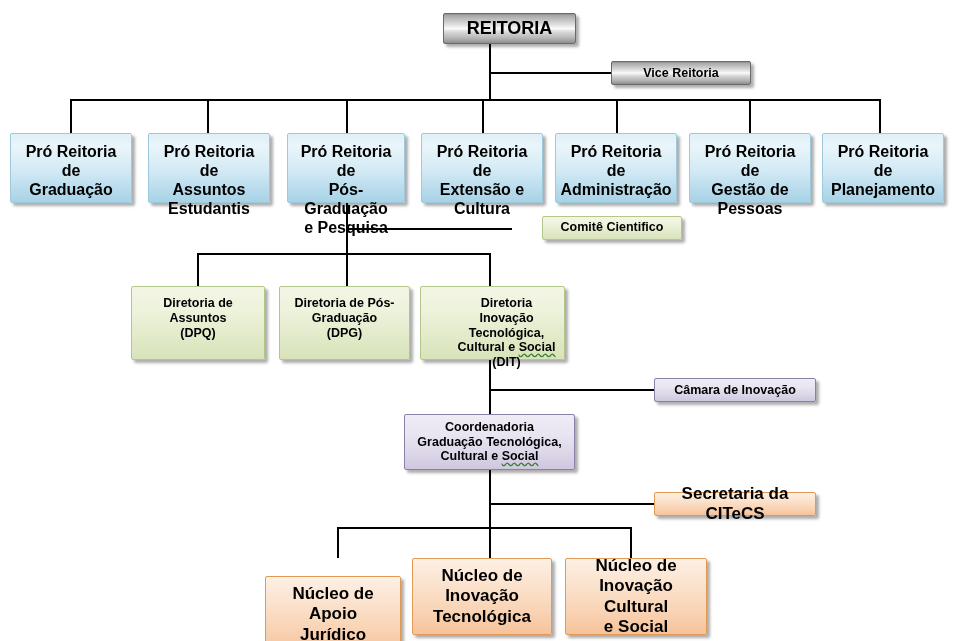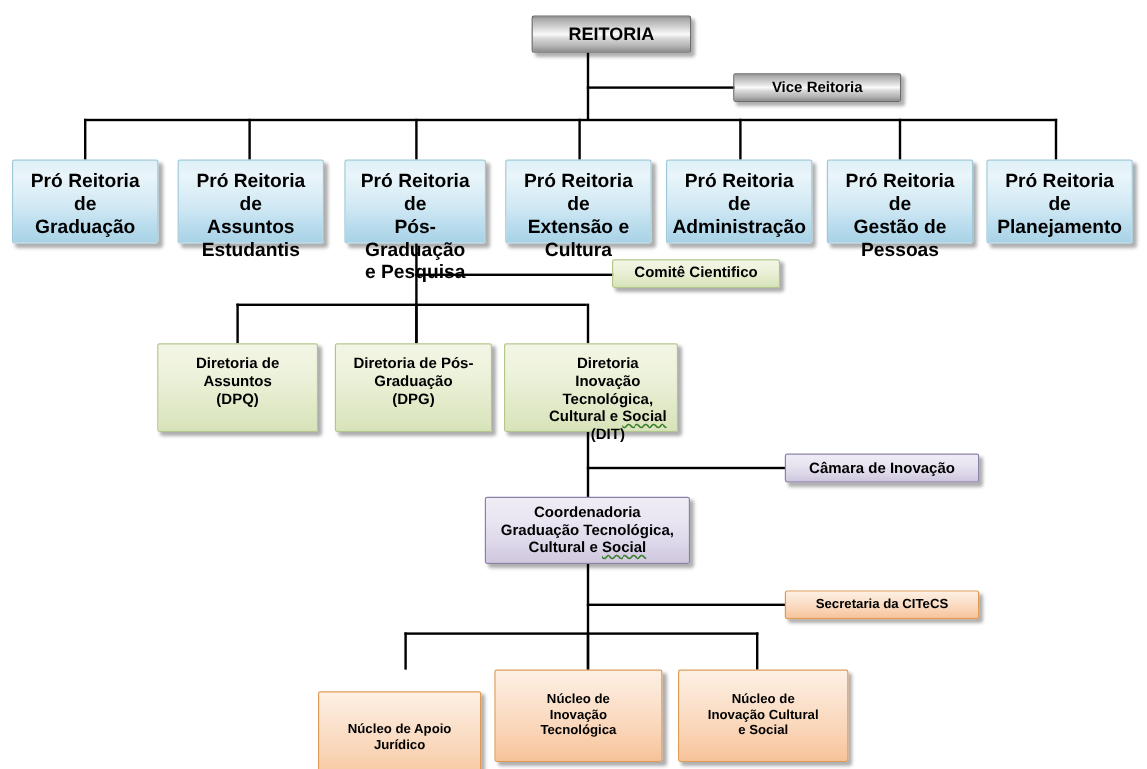--- a/index.html
+++ b/index.html
@@ -42,21 +42,21 @@
     white-space: pre-line;
     padding: 2px 4px;
   }
 
   
   .silver {
     background: linear-gradient(to bottom,
         #8f8f8f 0%, #a9a9a9 6%, #e9e9e9 42%, #fbfbfb 50%,
         #d8d8d8 62%, #b4b4b4 84%, #8d8d8d 100%);
     border: 1px solid #6a6a6a;
-    font-size: 15px;
+    font-size: 18px;
   }
   .silver.small { font-size: 12.5px; }
 
   
   .blue {
     background: linear-gradient(to bottom,
         #dff0f7 0%, #e9f5fa 18%, #d2e9f4 55%, #b9dced 80%, #a8d2e6 100%);
     border: 1px solid #9ec9da;
     font-size: 16px;
     align-items: flex-start;
@@ -69,36 +69,37 @@
         #f2f5e4 0%, #eef3dd 30%, #e3ebcb 65%, #d8e3ba 100%);
     border: 1px solid #b4c78a;
     font-size: 12.5px;
     align-items: flex-start;
     padding-top: 9px;
   }
   .green.tag {
     align-items: center;
     padding-top: 0;
     font-size: 12.5px;
+    margin-left: 32px;
   }
 
   
   .purple {
     background: linear-gradient(to bottom,
         #efecf5 0%, #e9e5f1 35%, #ddd7e9 70%, #cfc7de 100%);
     border: 1px solid #8b80a8;
     font-size: 12.5px;
   }
 
   
   .orange {
     background: linear-gradient(to bottom,
         #fdf0e4 0%, #fbe2cd 35%, #f9d3b4 70%, #f6c39a 100%);
     border: 1px solid #e09a55;
-    font-size: 11px;
+    font-size: 17px;
   }
 
   
   .sq {
     text-decoration: underline wavy #3a7d2c;
     text-decoration-skip-ink: none;
   }
 </style>
 </head>
 <body>

